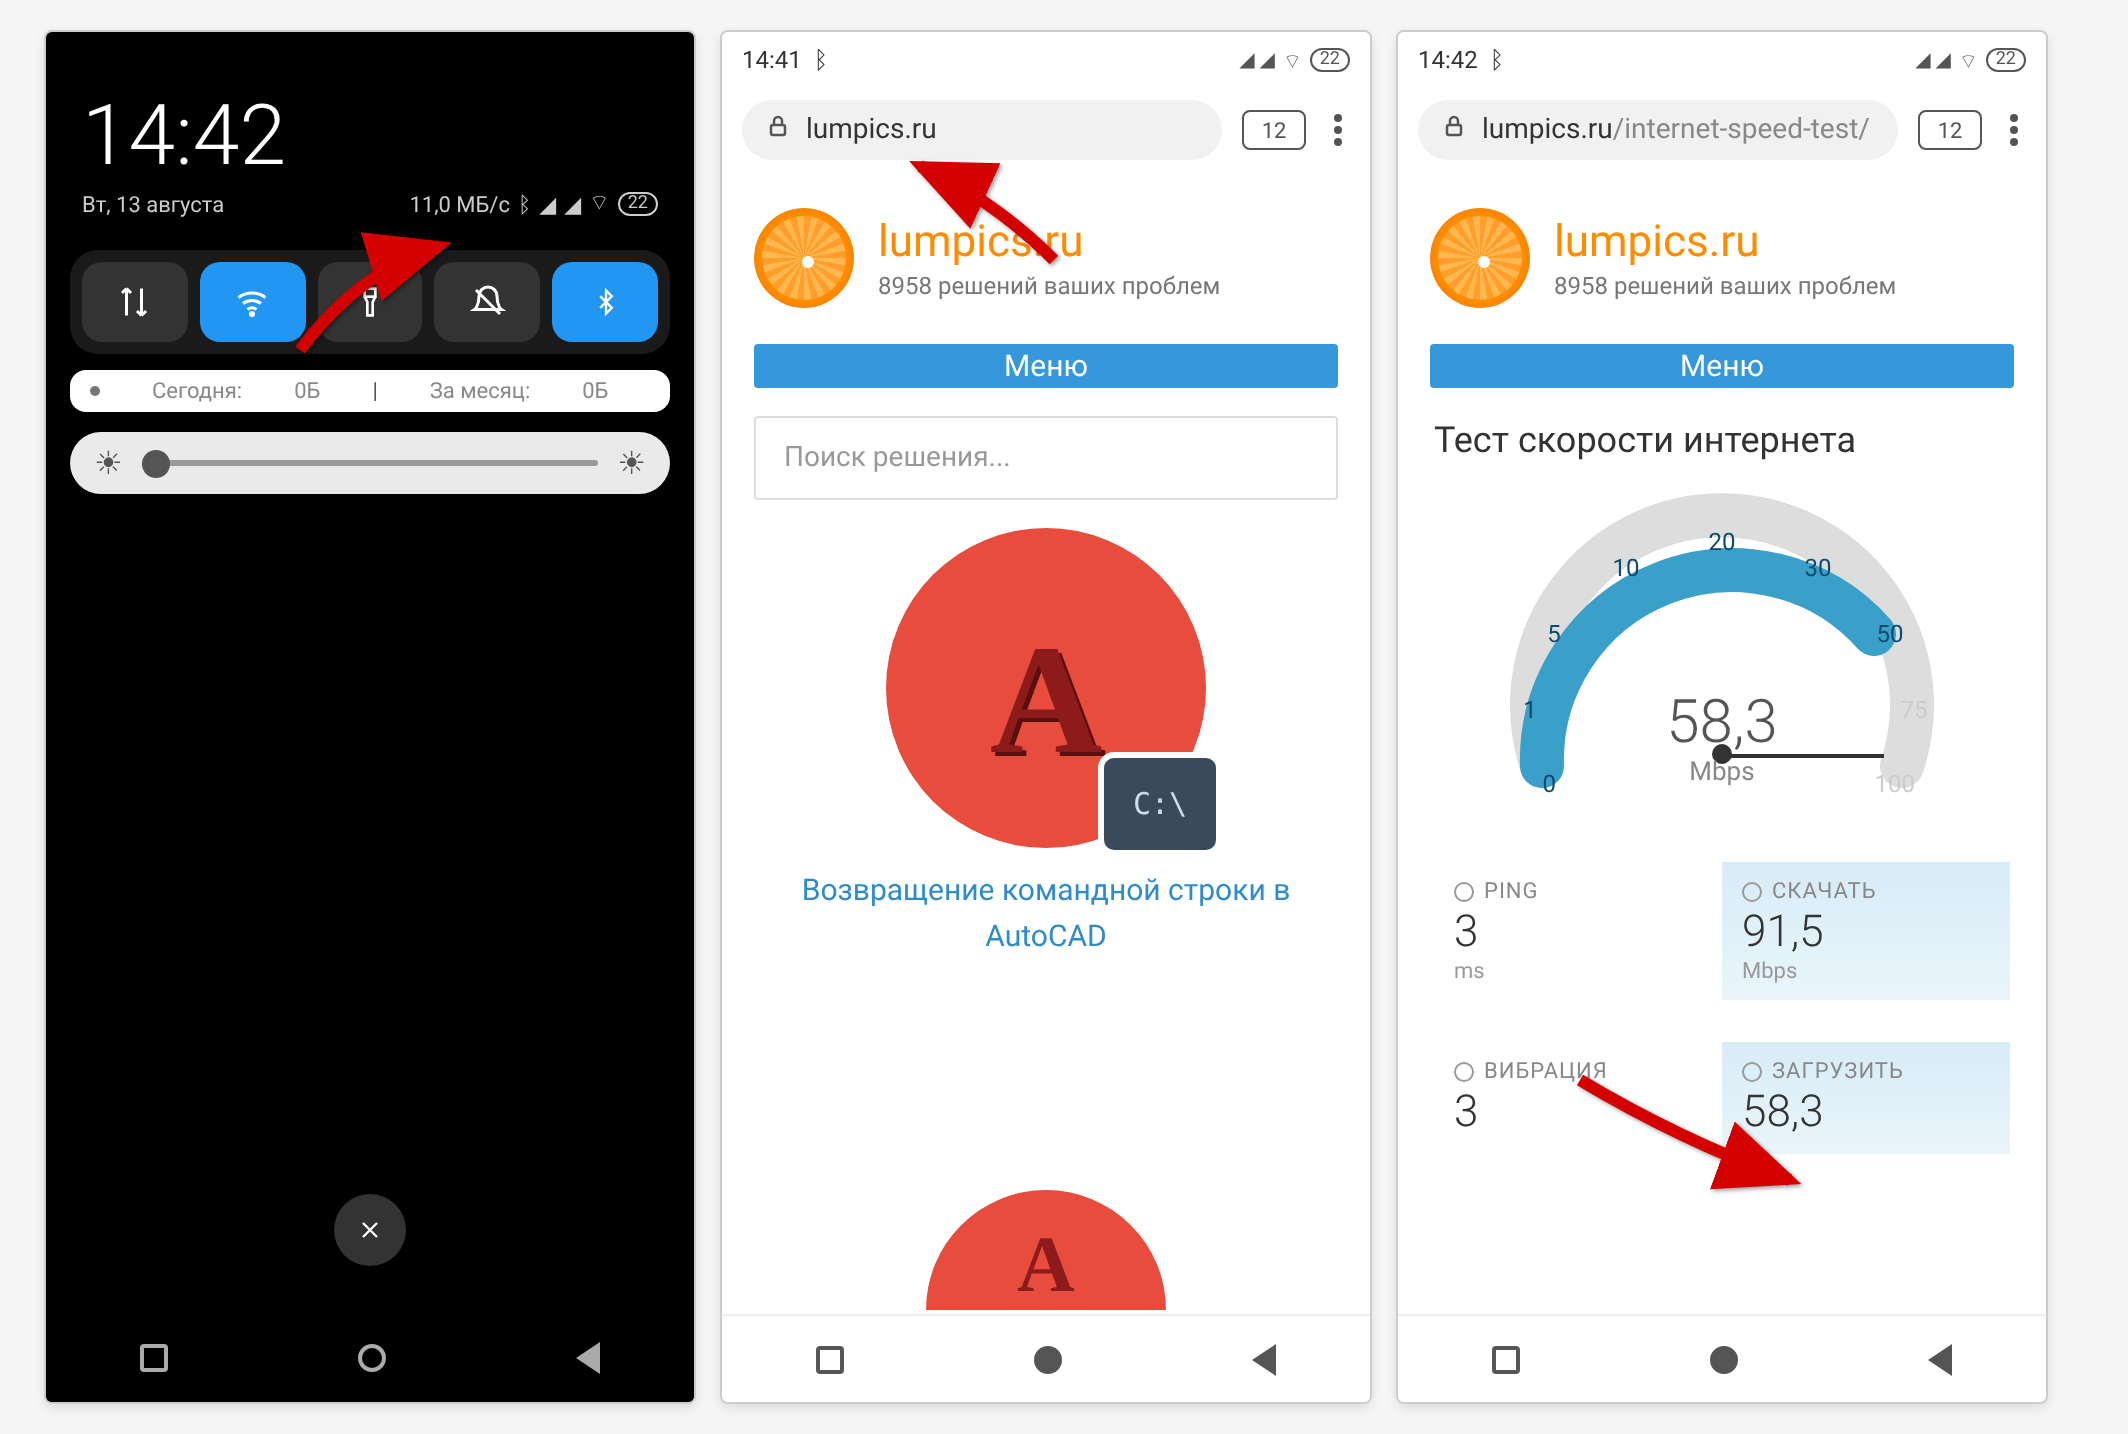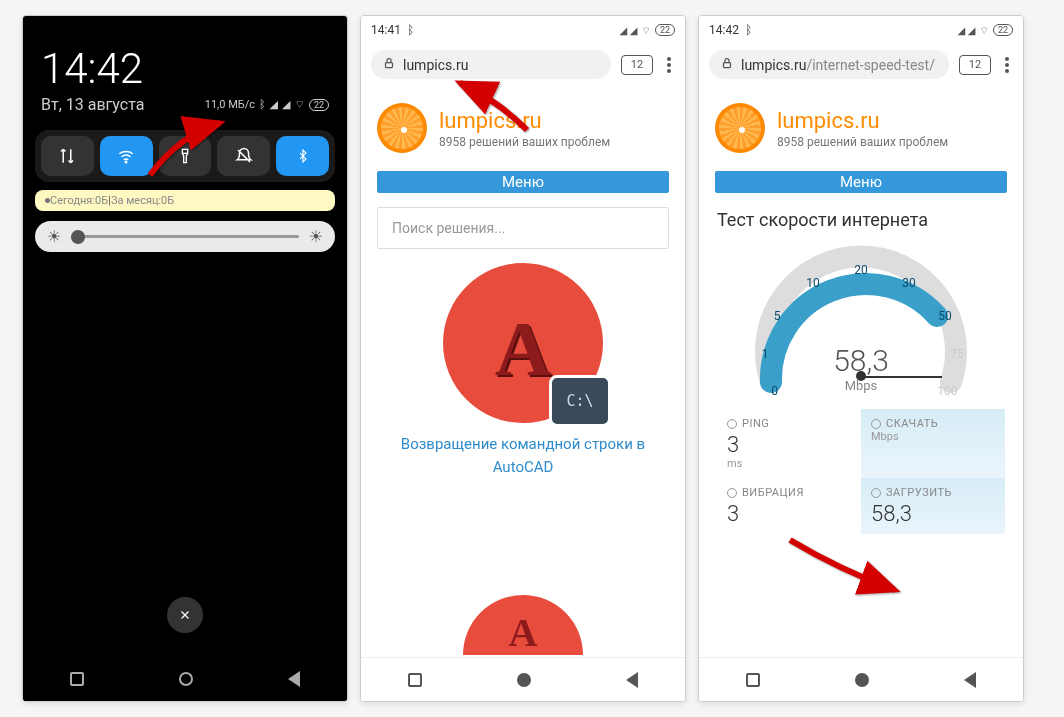--- a/index.html
+++ b/index.html
@@ -20,26 +20,26 @@
     border-radius: 4px;
     overflow: hidden;
     background: #fff;
     position: relative;
     box-shadow: 0 2px 6px rgba(0,0,0,0.1);
   }
   
   .shade { background: #000; color: #fff; height: 100%; position: relative; }
   .shade-time { font-size: 42px; font-weight: 300; padding: 28px 18px 0 18px; }
   .shade-row2 { display: flex; justify-content: space-between; align-items: center; padding: 2px 18px 8px 18px; font-size: 12px; color: #ccc; }
-  .shade-date { font-size: 16px; }
+  .shade-date { font-size: 11px; }
   .shade-stat-icons { display: flex; gap: 4px; align-items: center; font-size: 11px; color: #ccc; }
   .qs { display: flex; gap: 6px; margin: 8px 12px; background: #1a1a1a; border-radius: 14px; padding: 6px; }
   .qs-btn { flex: 1; height: 40px; border-radius: 10px; background: #333; display: flex; align-items: center; justify-content: center; color: #fff; }
   .qs-btn.active { background: #2196f3; }
-  .data-usage { margin: 6px 12px; font-size: 11px; color: #888; padding: 4px 10px; background: #fef9c3; border-radius: 8px; display:flex; gap: 0; align-items:center;text-align:right;}
+  .data-usage { margin: 6px 12px; font-size: 11px; color: #888; padding: 4px 10px; background: #ffffff; border-radius: 8px; display:flex; gap: 26px; align-items:center;text-align:right;}
   .brightness { margin: 10px 12px; display: flex; align-items: center; gap: 10px; background: #eaeaea; border-radius: 20px; padding: 6px 12px; color:#555; }
   .brightness .track { flex: 1; height: 3px; background: #999; border-radius: 2px; position: relative; }
   .brightness .thumb { position: absolute; left: 0; top: -5px; width: 14px; height: 14px; border-radius: 50%; background: #555; }
   .close-shade { position: absolute; bottom: 68px; left: 50%; transform: translateX(-50%); width: 36px; height: 36px; border-radius: 50%; background: #333; display: flex; align-items: center; justify-content: center; color: #fff; }
   
   .navbar { position: absolute; bottom: 0; left: 0; right: 0; height: 44px; display: flex; align-items: center; justify-content: space-around; }
   .navbar.dark { background: #000; color: #aaa; }
   .navbar.light { background: #fff; color: #555; border-top: 1px solid #eee; }
   .nav-recent { width: 14px; height: 14px; border: 2px solid currentColor; border-radius: 2px; }
   .nav-home { width: 14px; height: 14px; border: 2px solid currentColor; border-radius: 50%; }
@@ -77,21 +77,21 @@
   .gauge { position:relative; width:240px; height:165px; margin: 6px auto 2px auto;}
   .arc-bg , .arc-fg { position:absolute; inset:0; }
   .ticks { position:absolute; inset:0; }
   .tick { position:absolute; font-size:12px; color:#0c4a6e; transform:translate(-50%,-50%);}
   .gauge-val { position:absolute; left:50%; bottom:14px; transform:translateX(-50%); text-align:center;}
   .gauge-num { font-size:30px; color:#555; font-weight:300;}
   .gauge-unit { font-size:13px; color:#888;}
   .needle { position:absolute; left:50%; bottom:30px; width:2px; height:80px; background:#333; transform-origin:bottom center; transform: rotate(90deg);}
   .needle-cap { position:absolute; left:50%; bottom:26px; transform:translateX(-50%); width:10px; height:10px; border-radius:50%; background:#333;}
   .stats-grid { display:grid; grid-template-columns:1fr 1fr; gap:0; margin: 0 18px; font-size:12px;}
-  .stat { padding:8px 10px; position:relative;}
+  .stat { padding:8px 10px; position:relative;margin-top:21px;}
   .stat.hl { background: linear-gradient(180deg, #d7ecf7 0%, #eaf5fb 100%);}
   .stat-lbl { color:#888; font-size:11px; letter-spacing:0.5px; display:flex; gap:5px; align-items:center;}
   .stat-val { font-size:22px; color:#333; font-weight:300; margin-top:2px;}
   .stat-unit { font-size:11px; color:#999;}
   
   .arrow { position:absolute; z-index:50; pointer-events:none;}
   .arrow svg { overflow:visible; filter: drop-shadow(1px 1px 1px rgba(0,0,0,0.4));}
   
   .bat-pill { border:1px solid currentColor; border-radius:7px; padding:0 4px; font-size:9px; display:inline-flex; align-items:center; gap:2px;}
   .lock-icn { display:inline-block;}
@@ -313,20 +313,21 @@
           <span>PING</span>
         </div>
       <div class="stat-val">3</div>
       <div class="stat-unit">ms</div>
     </div>
     <div class="stat hl">
       <div class="stat-lbl">
           <span class="small-ring"></span>
           <span>СКАЧАТЬ</span>
         </div>
+      <div class="stat-val">91,5</div>
       <div class="stat-unit">Mbps</div>
     </div>
     <div class="stat">
       <div class="stat-lbl">
           <span class="small-ring"></span>
           <span>ВИБРАЦИЯ</span>
         </div>
       <div class="stat-val">3</div>
     </div>
     <div class="stat hl">

